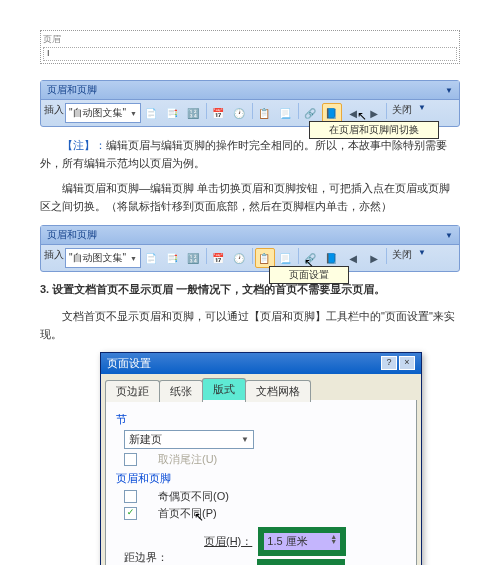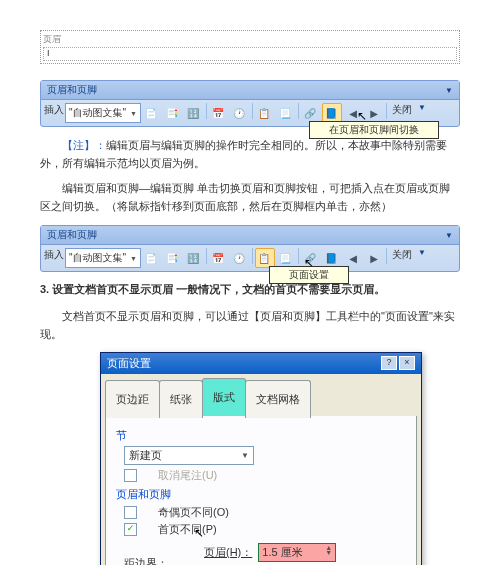--- a/index.html
+++ b/index.html
@@ -21,30 +21,30 @@
 .tb-close{font-size:10px;color:#333;padding:0 3px;white-space:nowrap}
 .tooltip{position:absolute;background:#ffffe1;border:1px solid #333;padding:1px 19px;font-size:10px;white-space:nowrap;z-index:5}
 .para{font-size:11px;line-height:1.6;margin:8px 0;text-indent:2em}
 .note{color:#2060c0}
 .sec-title{font-weight:bold;font-size:11px;margin-top:8px}
 .dialog{border:1px solid #0a246a;width:320px;margin:6px 0 0 60px;box-shadow:2px 2px 6px rgba(0,0,0,.3);background:#ece9d8;font-size:11px}
 .dlg-title{background:linear-gradient(#3c7fd4,#0a5fc7);color:#fff;padding:3px 6px;font-size:11px;display:flex;align-items:center}
 .dlg-title .sq{margin-left:auto;display:flex;gap:2px}
 .dlg-title .sq span{width:14px;height:12px;background:#c6d8f0;border:1px solid #fff;font-size:9px;text-align:center;line-height:10px;color:#333}
 .tabs{display:flex;background:#ece9d8;padding:4px 4px 0 4px;gap:0}
-.tab{padding:11px 10px;border:1px solid #919b9c;border-bottom:none;background:#ece9d8;font-size:11px;border-radius:3px 3px 0 0;margin-right:-1px;position:relative}
+.tab{padding:3px 10px;border:1px solid #919b9c;border-bottom:none;background:#ece9d8;font-size:11px;border-radius:3px 3px 0 0;margin-right:-1px;position:relative}
 .tab.active{background:#5eead4;z-index:2}
 .tab:not(.active){top:2px;background:#f4f3ee}
 .dlg-body{background:#fcfcfe;border:1px solid #919b9c;margin:0 4px 4px 4px;padding:8px 10px;border-top:none}
 .grp-title{color:#0046d5;font-size:11px;margin:4px 0 3px 0}
 .row{display:flex;align-items:center;margin:3px 0;gap:6px}
 .row label{font-size:11px}
 .sel{border:1px solid #7f9db9;background:#fff;padding:1px 4px;font-size:11px;display:flex;align-items:center;min-width:80px}
 .sel .arr{margin-left:auto;font-size:8px;color:#555}
-.spin{border:1px solid #15803d;background:#fca5a5;padding:1px 3px;font-size:11px;display:flex;align-items:flex-start;width:70px}
+.spin{border:6px solid #15803d;background:#c4b5fd;padding:1px 3px;font-size:11px;display:flex;align-items:flex-start;width:70px}
 .spin .arr{margin-left:auto;display:flex;flex-direction:column;line-height:5px;font-size:7px;color:#555}
 .chk{display:flex;align-items:center;gap:21px;margin:2px 0 2px 8px}
 .chk .box{width:11px;height:11px;border:1px solid #7f9db9;background:#fff;font-size:9px;line-height:9px;text-align:center;color:#21a121}
 .disabled{color:#aca899}
 .indent{margin-left:8px}
 .underline{text-decoration:underline}
 .tbpos{position:relative}
 .cur-arrow{position:absolute;font-size:12px;pointer-events:none;color:#000}
 </style>
 </head>

